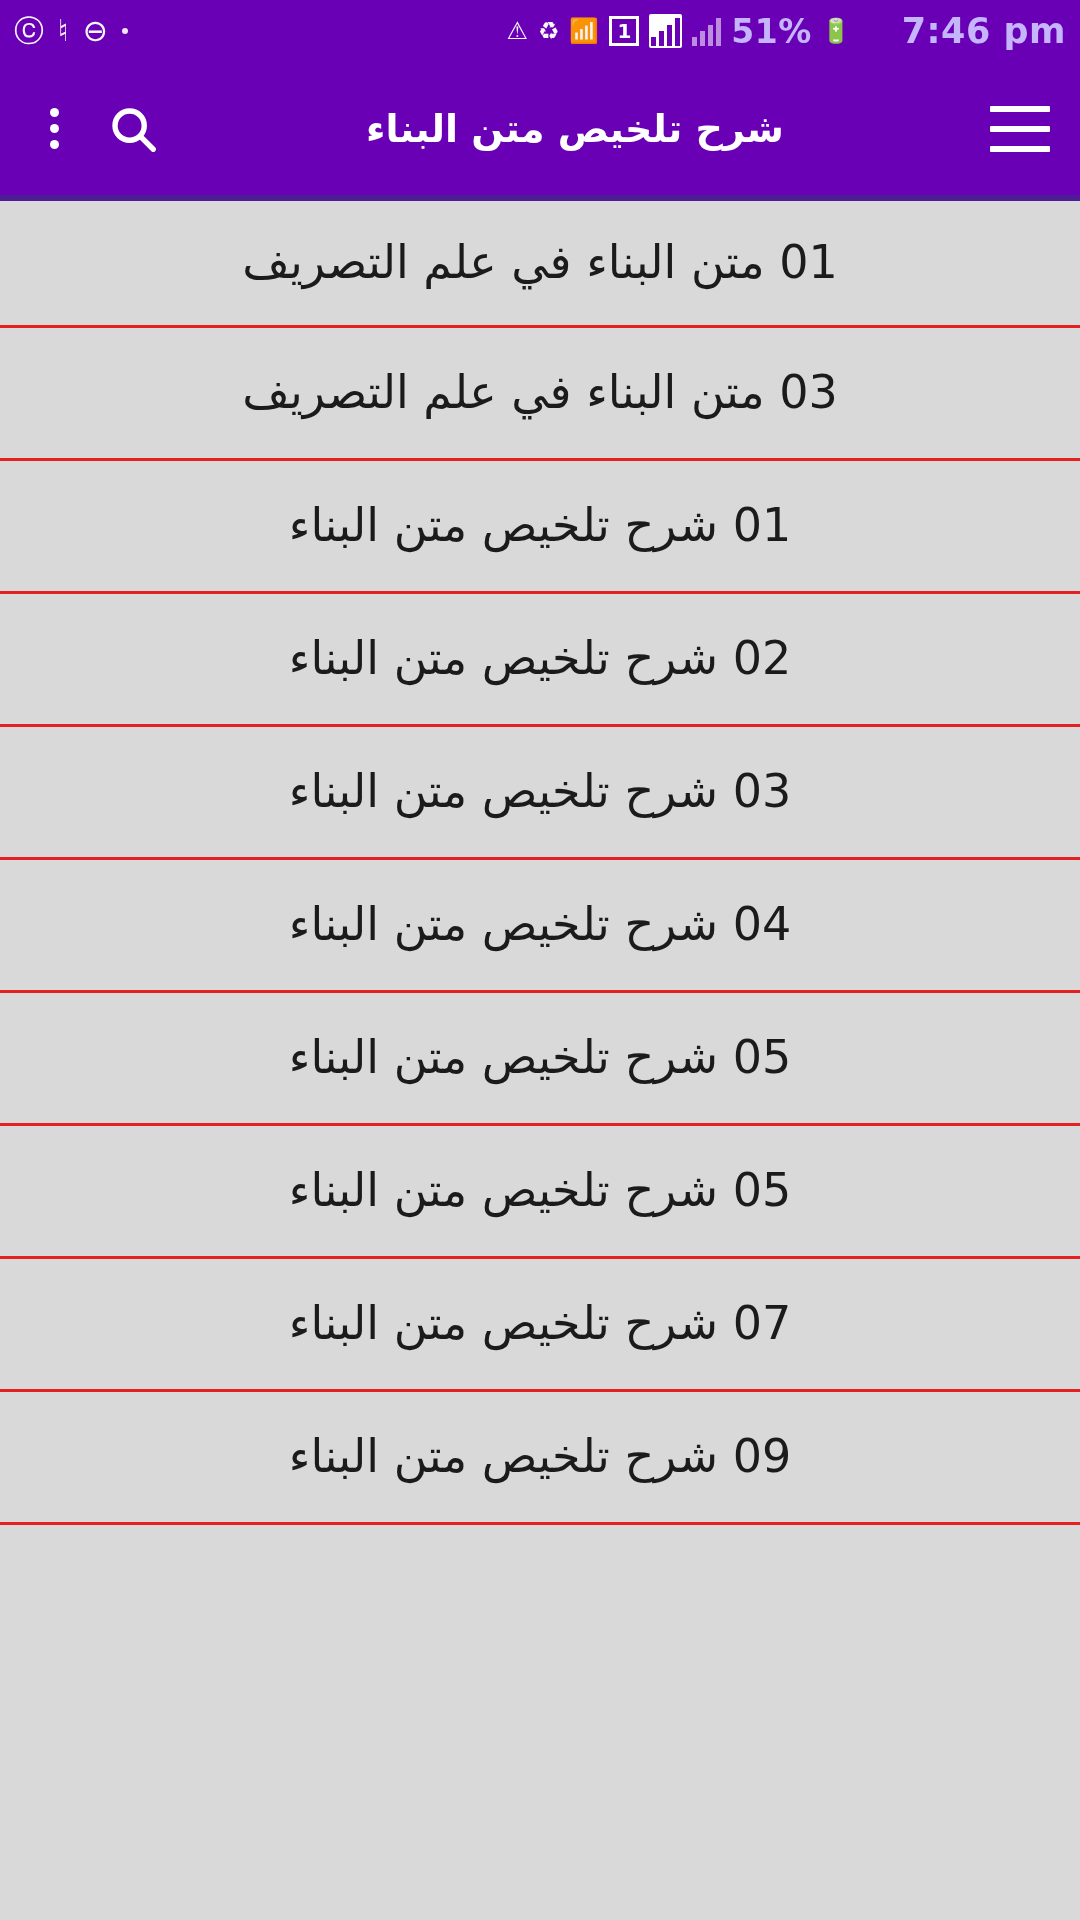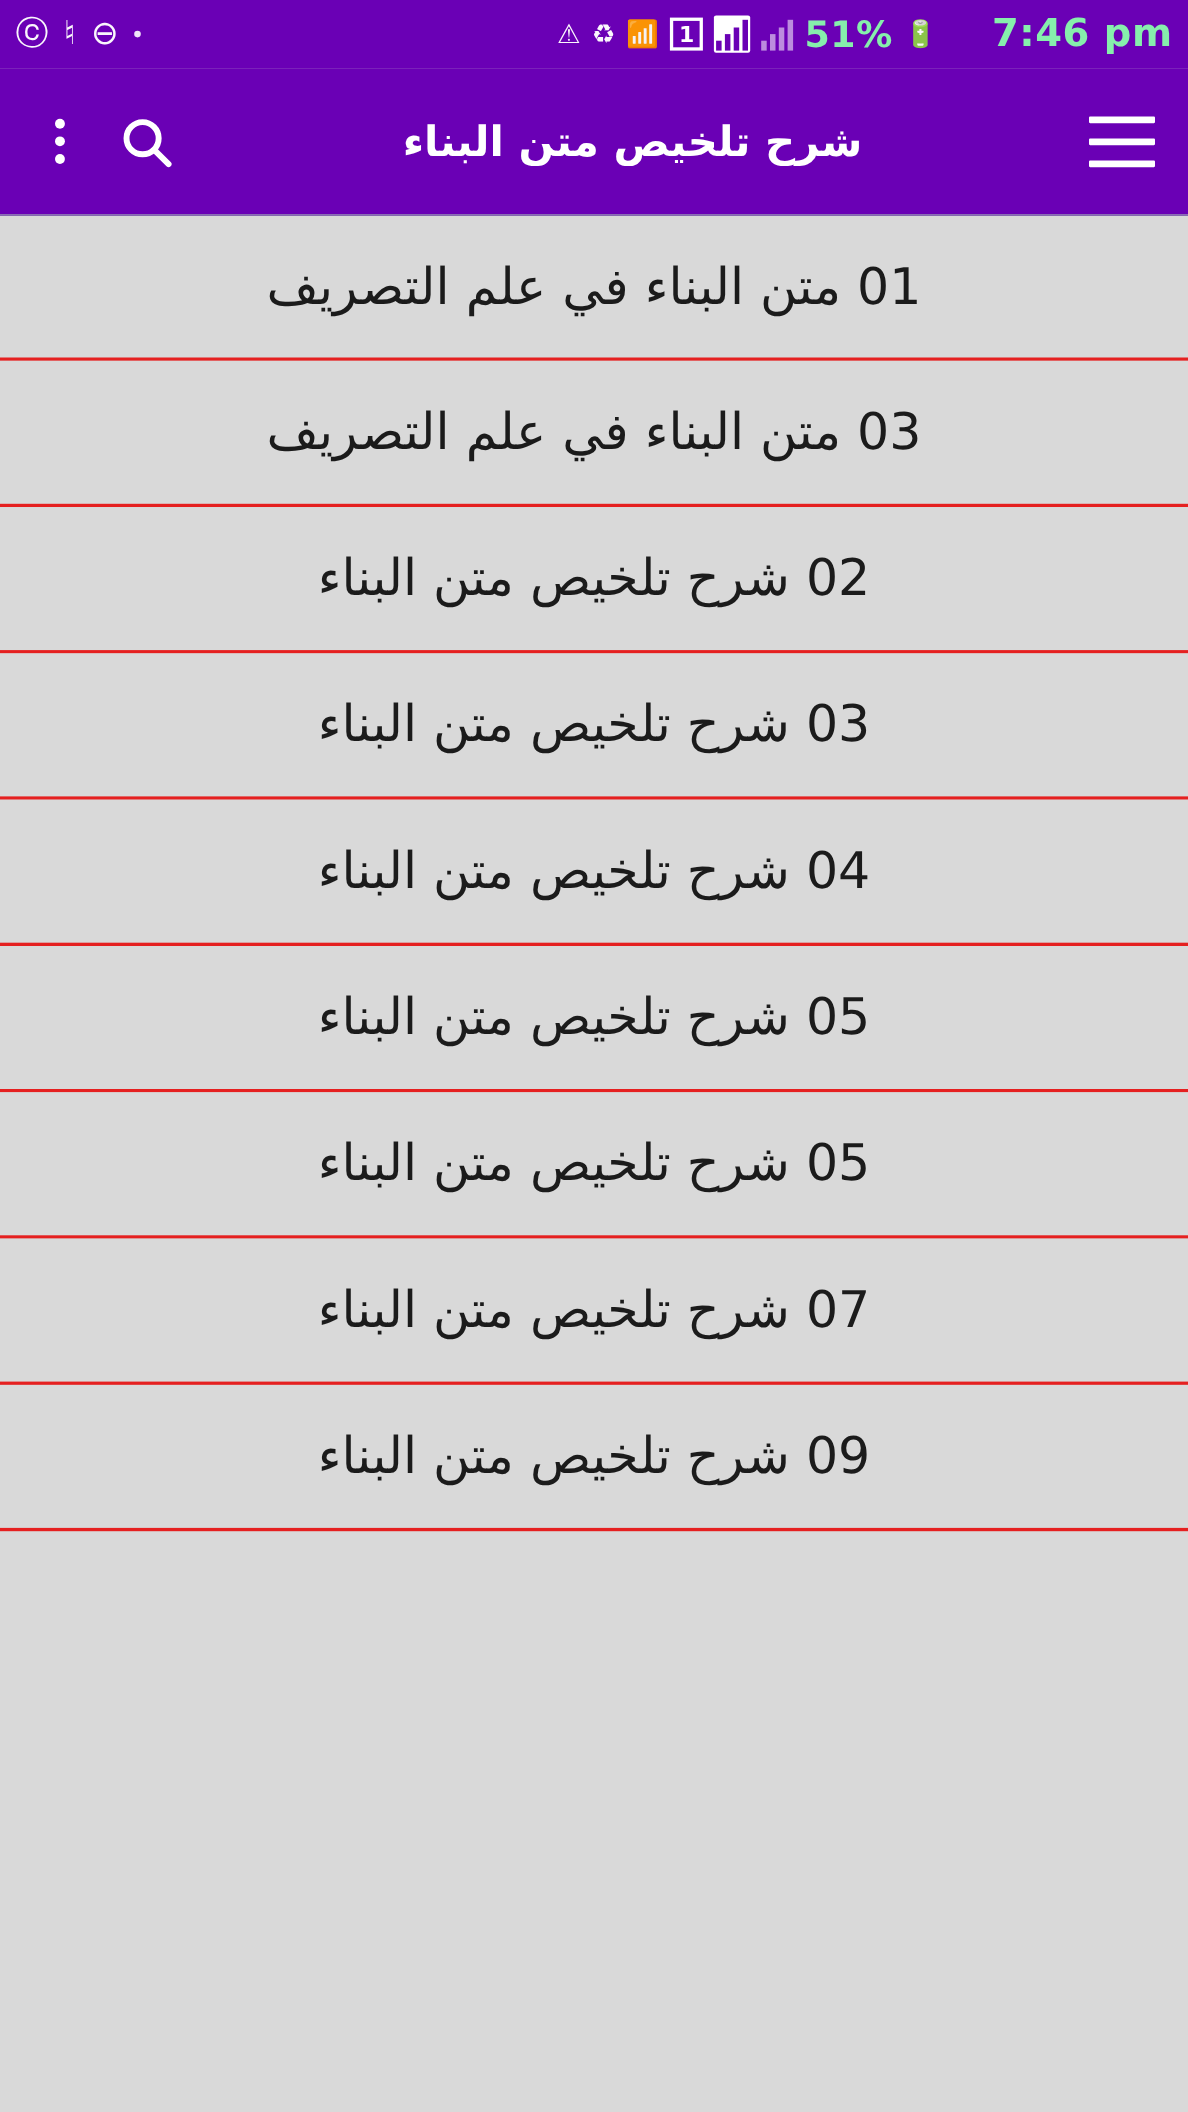--- a/index.html
+++ b/index.html
@@ -50,21 +50,21 @@
     border: 3px solid #ffffff;
     color: #ffffff;
     font-size: 20px;
     font-weight: bold;
     display: inline-flex;
     align-items: center;
     justify-content: center;
     box-sizing: border-box;
   }
   .sb-text {
-    color: #86efac;
+    color: #c4b5fd;
     font-size: 33px;
     font-weight: bold;
     letter-spacing: .5px;
     white-space: nowrap;
   }
   .sb-time { font-size: 35px; margin-left: 40px; }
   .signal {
     display: inline-flex;
     align-items: flex-end;
     gap: 3px;
@@ -164,21 +164,21 @@
   }
   .list-item .label {
     font-size: 46px;
     color: #1b1b1b;
     font-weight: normal;
     text-align: center;
     line-height: 1.2;
     white-space: nowrap;
     font-family: "DejaVu Sans", "Liberation Sans", sans-serif;
   }
-  .list-item:first-child { border-top: 1px solid #4c1d95; }
+  .list-item:first-child { border-top: 6px solid #4c1d95; }
 </style>
 </head>
 <body>
 
 <div class="status-bar">
   <div class="status-left">
     <span class="sb-icon">ⓒ</span>
     <span class="sb-icon">♮</span>
     <span class="sb-icon">⊖</span>
     <span class="sb-dot"></span>
@@ -229,20 +229,23 @@
 </div>
 
 <div class="list">
   <div class="list-item">
     <div class="label">01 متن البناء في علم التصريف</div>
   </div>
   <div class="list-item">
     <div class="label">03 متن البناء في علم التصريف</div>
   </div>
   <div class="list-item">
+    <div class="label">01 شرح تلخيص متن البناء</div>
+  </div>
+  <div class="list-item">
     <div class="label">02 شرح تلخيص متن البناء</div>
   </div>
   <div class="list-item">
     <div class="label">03 شرح تلخيص متن البناء</div>
   </div>
   <div class="list-item">
     <div class="label">04 شرح تلخيص متن البناء</div>
   </div>
   <div class="list-item">
     <div class="label">05 شرح تلخيص متن البناء</div>

